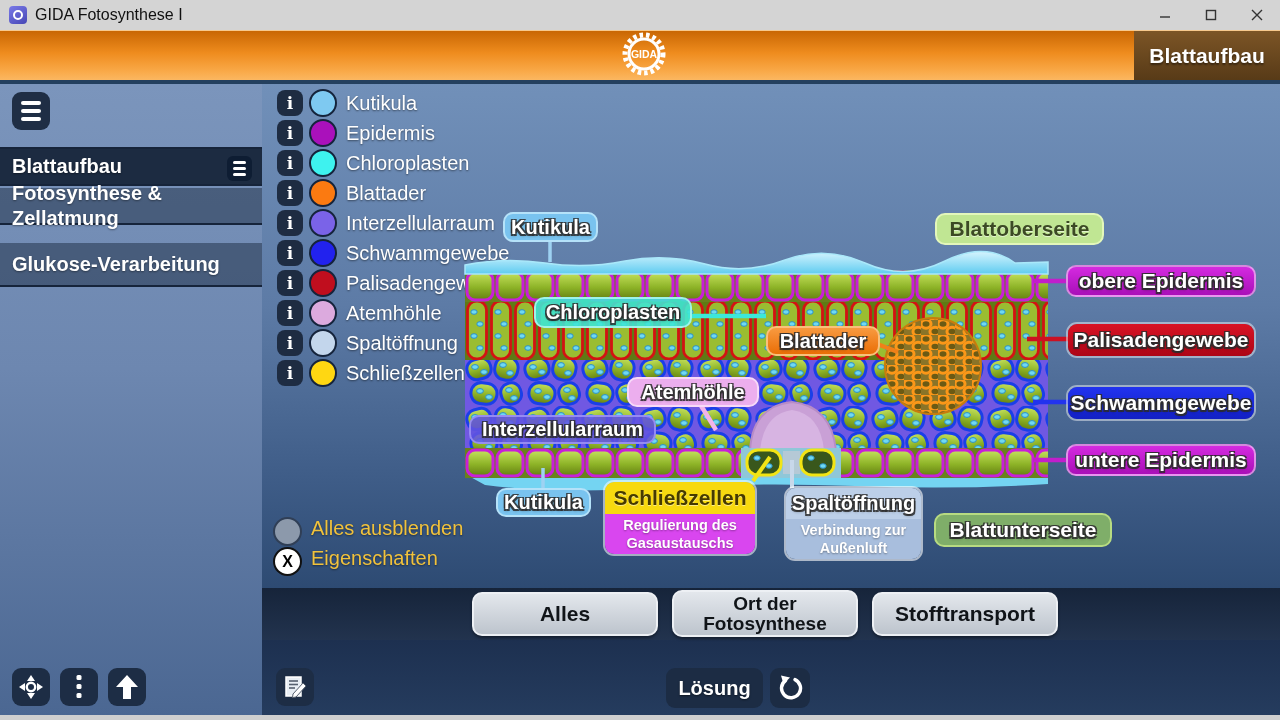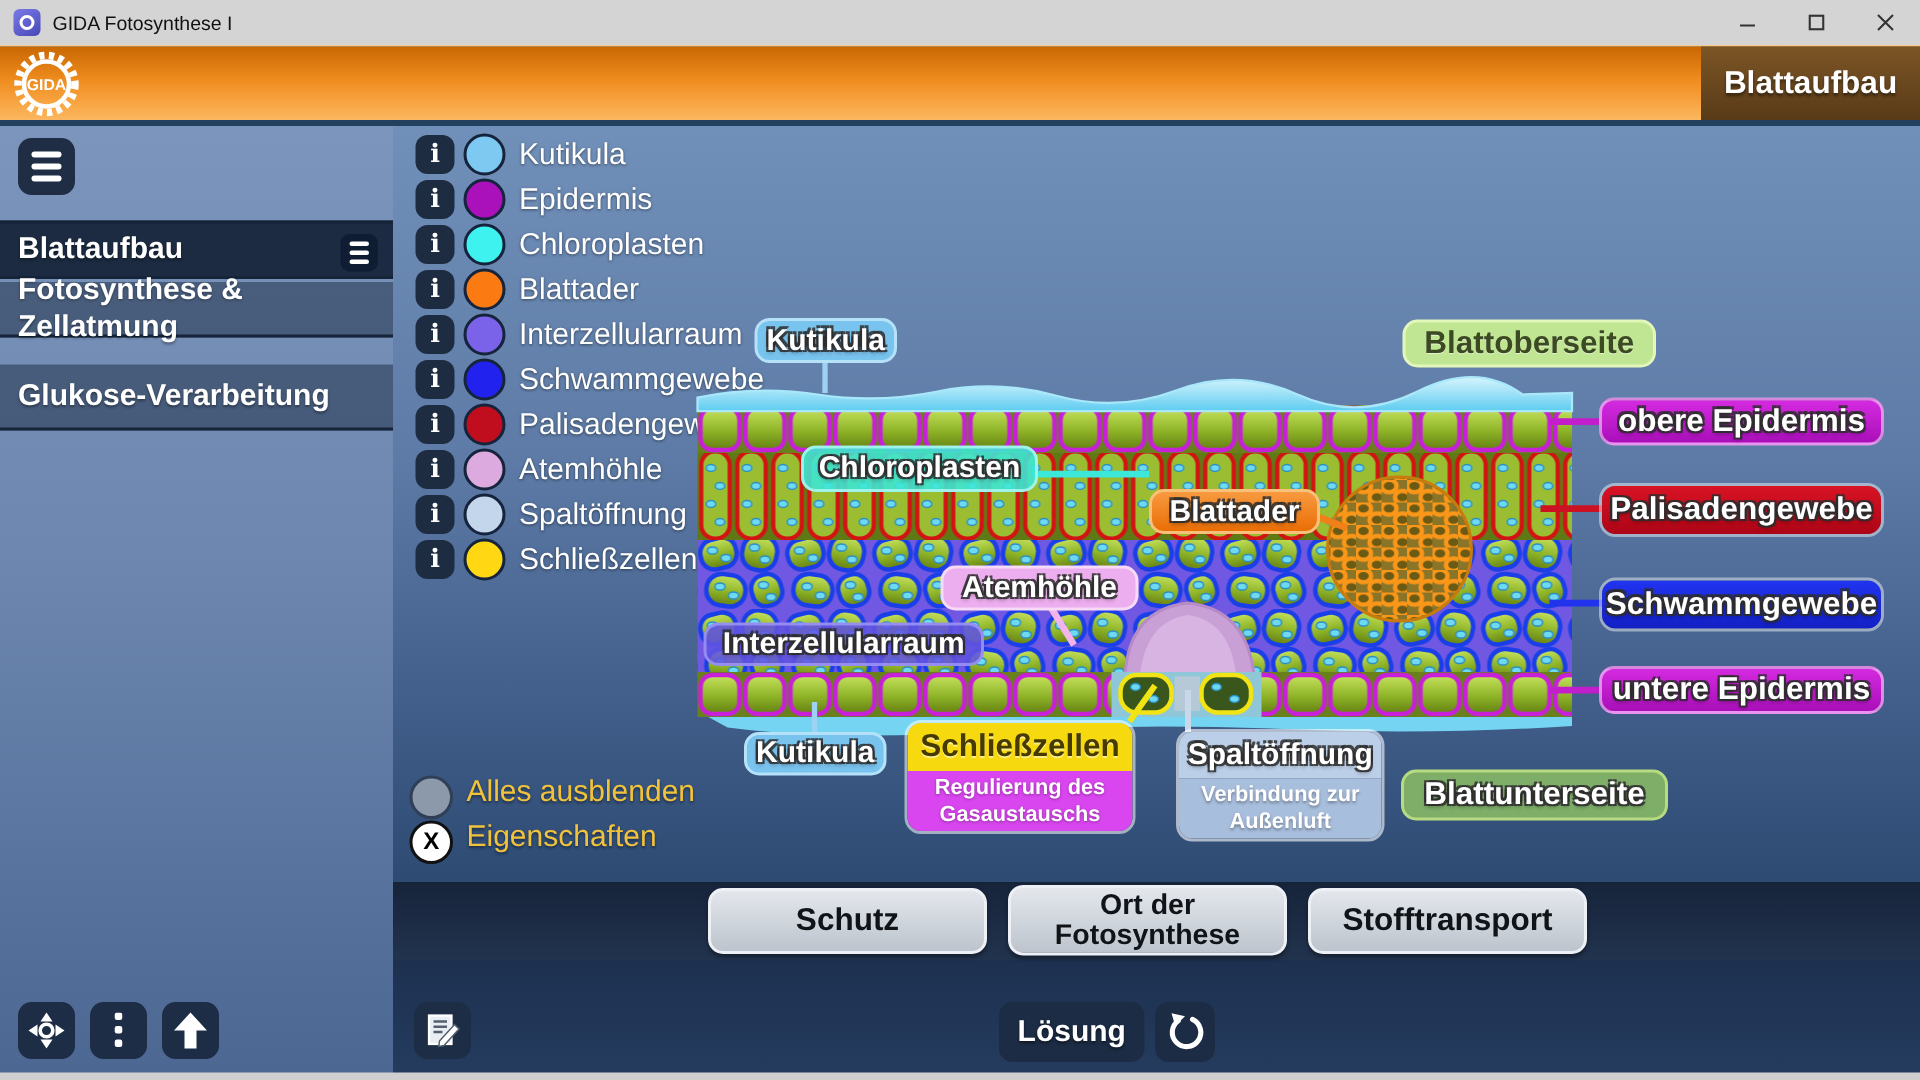--- a/index.html
+++ b/index.html
@@ -5,29 +5,29 @@
   * { margin:0; padding:0; box-sizing:border-box; }
   html,body { width:1280px; height:720px; overflow:hidden; }
   body { font-family:"Liberation Sans", sans-serif; position:relative; background:#333; }
   .abs { position:absolute; }
 
   
   .titlebar { left:0; top:0; width:1280px; height:30px; background:#d4d4d4; display:flex; align-items:center; }
   .titlebar-icon { width:18px; height:18px; margin:0 8px 0 9px; border-radius:4px;
       background:linear-gradient(145deg,#7a7ae8,#4747b5); display:flex; align-items:center; justify-content:center; }
   .titlebar-icon .ring { width:10px; height:10px; border:2px solid #fff; border-radius:50%; }
-  .titlebar-title { font-size:13px; color:#111; }
+  .titlebar-title { font-size:16px; color:#111; }
   .win-controls { margin-left:auto; display:flex; height:30px; }
   .win-btn { width:46px; height:30px; display:flex; align-items:center; justify-content:center; }
   .win-btn svg { display:block; }
 
   
   .header { left:0; top:30px; width:1280px; height:50px;
       background:linear-gradient(180deg,#c96703 0%,#ef8c1e 45%,#f9a948 82%,#fbb761 100%);
-      border-top:1px solid #f7c98d; display:flex; align-items:center; }
+      border-top:1px solid #f7c98d; display:flex; align-items:center;flex-direction:column; }
   .gida-logo { width:46px; height:46px; margin-left:8px; }
   .header-title { color:#fff; font-size:33px; font-weight:bold; margin-left:12px; letter-spacing:.5px;
       text-shadow:2px 3px 3px rgba(92,44,0,.55); }
   .header-chapter { position:absolute; right:0; top:0; width:146px; height:50px;
       background:linear-gradient(180deg,#7c5526,#573a17); display:flex; align-items:center; justify-content:center;
       color:#fff; font-size:21px; font-weight:bold; text-shadow:0 2px 2px rgba(0,0,0,.45); }
   .header-underline { left:0; top:80px; width:1280px; height:4px; background:#24405f; }
 
   
   .main-bg { left:262px; top:84px; width:1018px; height:632px;
@@ -358,21 +358,21 @@
 <div class="pill2 p-schliess">
   <div class="t">Schließzellen</div>
   <div class="s" style="white-space:normal">Regulierung des Gasaustauschs</div>
 </div>
 <div class="pill2 p-spalt">
   <div class="t otext">Spaltöffnung</div>
   <div class="s" style="white-space:normal">Verbindung zur Außenluft</div>
 </div>
 <div class="pill p-unterseite otext">Blattunterseite</div>
 
-<div class="task-btn task-1">Schutz</div>
+<div class="task-btn task-1">Alles</div>
 <div class="task-btn task-2">
   <span style="width:150px">Ort der Fotosynthese</span>
 </div>
 <div class="task-btn task-3">Stofftransport</div>
 
 <div class="abs tool-btn" style="left:12px; top:668px;">
   <svg width="26" height="26" viewBox="0 0 26 26">
     <g fill="#fff">
       <polygon points="13,1 17,7 9,7"></polygon>
         <polygon points="13,25 17,19 9,19"></polygon>

